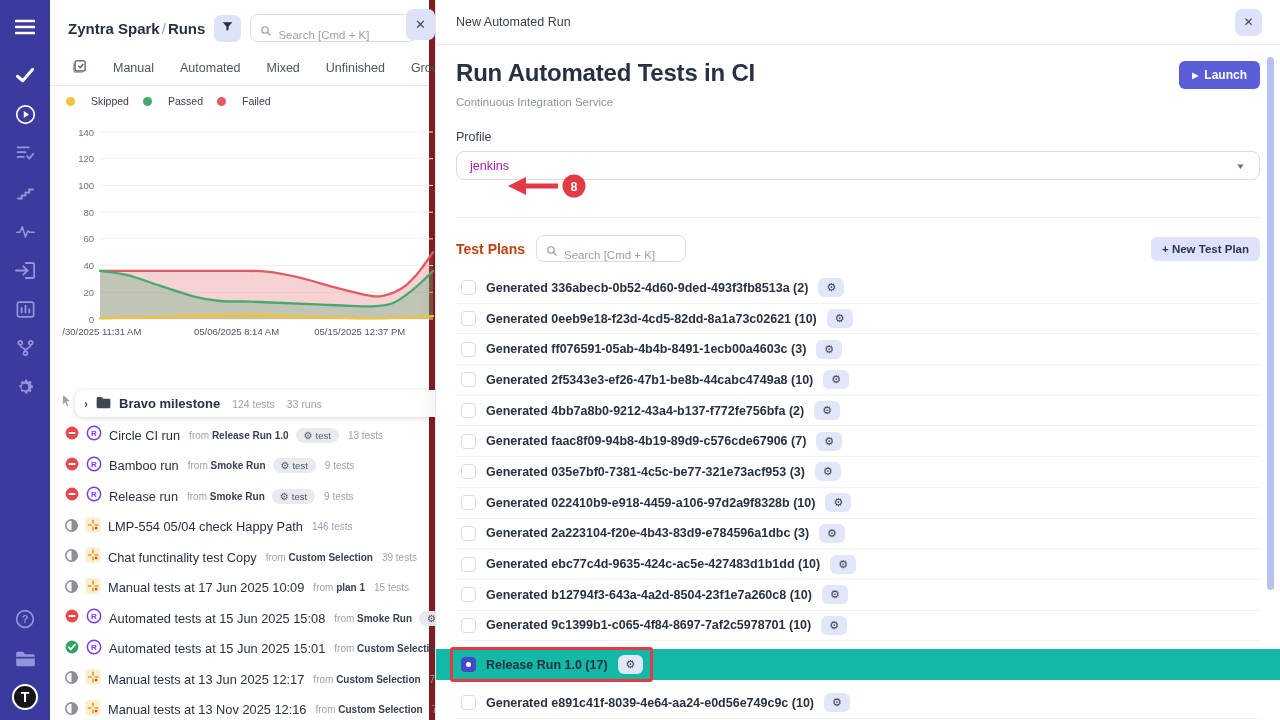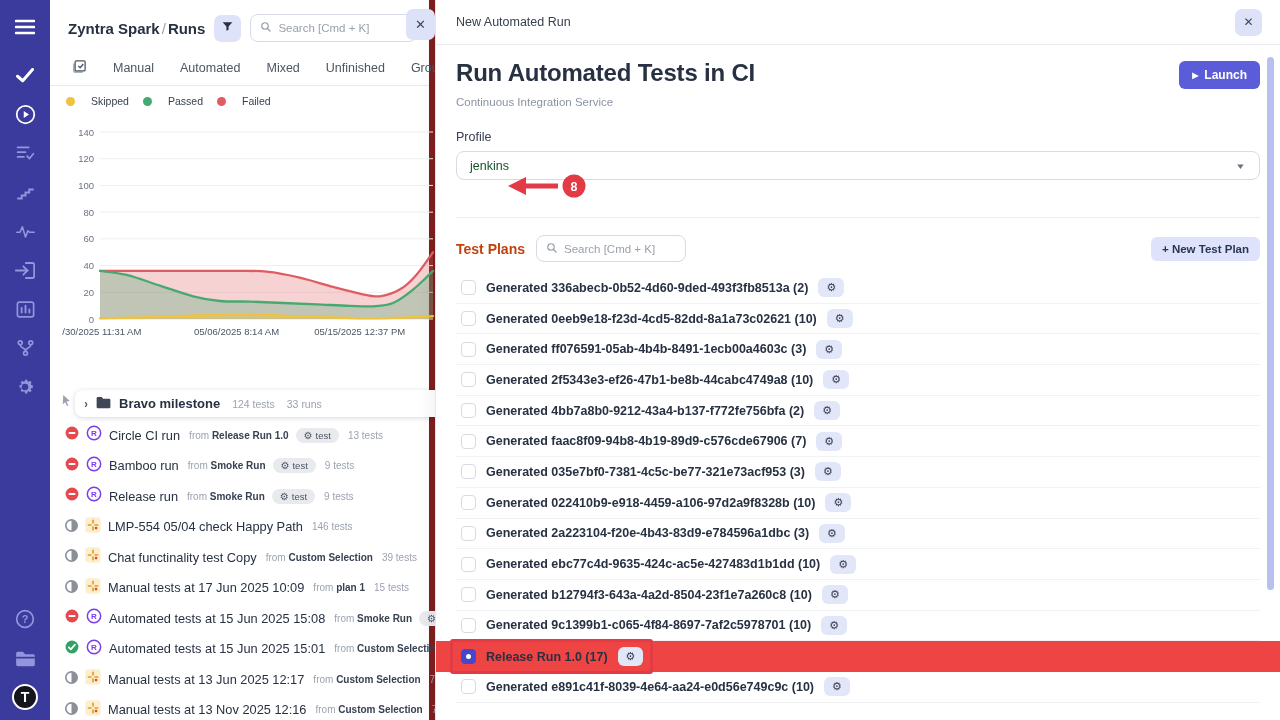--- a/index.html
+++ b/index.html
@@ -14,21 +14,21 @@
   .side-spacer { flex:1; }
   .logo-circle { width:26px; height:26px; border-radius:50%; background:#15151c; color:#fff; display:flex; align-items:center; justify-content:center; font-weight:700; font-size:14px; border:2px solid #fff; margin-bottom:10px; }
 
   
   .left-panel { position:absolute; left:50px; top:0; width:385px; height:720px; background:#fff; border-right:6px solid #7f1d1d; }
   .lp-header { display:flex; align-items:center; padding:14px 12px 8px 18px; gap:9px; }
   .breadcrumb { font-size:15px; color:#273142; white-space:nowrap; }
   .breadcrumb .bold { font-weight:700; }
   .breadcrumb .sep { color:#9ca3af; font-weight:400; padding:0 2px; }
   .filter-btn { width:27px; height:27px; background:#dfe3f9; border-radius:7px; display:flex; align-items:center; justify-content:center; cursor:pointer; border:none; }
-  .search-box { display:flex; align-items:center; gap:6px; border:1px solid #d8dbe3; border-radius:8px; height:28px; padding:0 9px; flex:1; background:#fff; }
+  .search-box { display:flex; align-items:flex-end; gap:6px; border:1px solid #d8dbe3; border-radius:8px; height:28px; padding:0 9px; flex:1; background:#fff; }
   .search-box input { border:none; outline:none; font-size:11.5px; color:#4b5563; width:100%; font-family:"Liberation Sans",sans-serif; background:transparent; }
   .search-box input::placeholder { color:#9aa1ac; }
 
   .tabs { display:flex; align-items:center; gap:26px; padding:10px 18px 0 22px; border-bottom:1px solid #e9eaee; height:36px; }
   .tab { font-size:12.5px; color:#4b5563; font-weight:500; cursor:pointer; padding-bottom:10px; white-space:nowrap; }
   .tabs-lead-icon { color:#4b5563; padding-bottom:8px; cursor:pointer; }
 
   .legend { display:flex; align-items:center; gap:14px; padding:9px 0 0 16px; }
   .legend-item { display:flex; align-items:center; gap:16px; font-size:10.5px; color:#374151; }
   .legend-dot { width:9px; height:9px; border-radius:50%; }
@@ -60,35 +60,35 @@
 
   .drawer-body { padding:14px 20px 0 20px; position:relative; }
   .title-row { display:flex; align-items:flex-start; justify-content:space-between; }
   .drawer-title { font-size:24px; font-weight:700; color:#273142; letter-spacing:-0.2px; }
   .launch-btn { background:#5a5cd8; color:#fff; border:none; border-radius:6px; font-size:12px; font-weight:600; padding:7px 13px; display:flex; align-items:center; gap:6px; cursor:pointer; margin-top:2px; }
   .launch-btn .play { font-size:8px; }
   .drawer-subtitle { font-size:11.5px; color:#8b93a2; margin-top:7px; }
 
   .profile-label { font-size:12.5px; color:#374151; margin-top:22px; }
   .select { margin-top:7px; height:29px; border:1px solid #d8dbe3; border-radius:8px; display:flex; align-items:center; justify-content:space-between; padding:0 13px; cursor:pointer; }
-  .select-value { font-size:12.5px; color:#14532d; }
+  .select-value { font-size:12.5px; color:#a21caf; }
   .select-chevron { color:#6b7280; font-size:11px; transform:scaleY(0.7); }
 
   .annotation-arrow { position:absolute; left:70px; top:126px; pointer-events:none; }
 
   .divider { border-top:1px solid #eceef2; margin-top:37px; }
 
   .plans-header { display:flex; align-items:center; margin-top:17px; gap:11px; }
   .plans-title { font-size:14px; font-weight:700; color:#c2410c; }
   .plans-search { width:150px; flex:none; height:27px; }
   .new-plan-btn { margin-left:auto; background:#dee3fb; color:#273655; border:none; border-radius:6px; font-size:11.5px; font-weight:600; padding:6px 11px; cursor:pointer; }
 
   .plans-list { margin-top:11px; }
   .plan-row { display:flex; align-items:center; height:30.7px; gap:10px; border-bottom:1px solid #f1f2f4; position:relative; padding-left:5px; }
-  .plan-row.highlight { background:#ef4444; margin:0 -20px; padding-left:25px; border-bottom:none;align-items:center; }
+  .plan-row.highlight { background:#14b8a6; margin:8px -20px; padding-left:25px; border-bottom:none;align-items:center; }
   .plan-label { font-size:12.5px; font-weight:600; color:#273142; }
   .checkbox { width:15px; height:15px; border:1.5px solid #d8dbe2; border-radius:4px; background:#fff; flex:none; cursor:pointer; position:relative; }
   .checkbox.checked { background:#4647c9; border-color:#4647c9; }
   .checkbox.checked::after { content:""; position:absolute; left:4px; top:4px; width:5px; height:5px; border-radius:50%; background:#fff; }
   .gear-pill { background:#e2e6f9; border-radius:6px; padding:2px 8px; font-size:11px; color:#3b3f54; cursor:pointer; line-height:15px; }
   .red-box { position:absolute; left:14px; top:-2px; width:203px; height:35px; border:3px solid #e23b46; border-radius:3px; pointer-events:none; z-index:4; }
 
   .scroll-thumb { position:absolute; right:6px; top:57px; width:7px; height:533px; border-radius:4px; background:#b8c0ef; }
 </style>
 </head>

